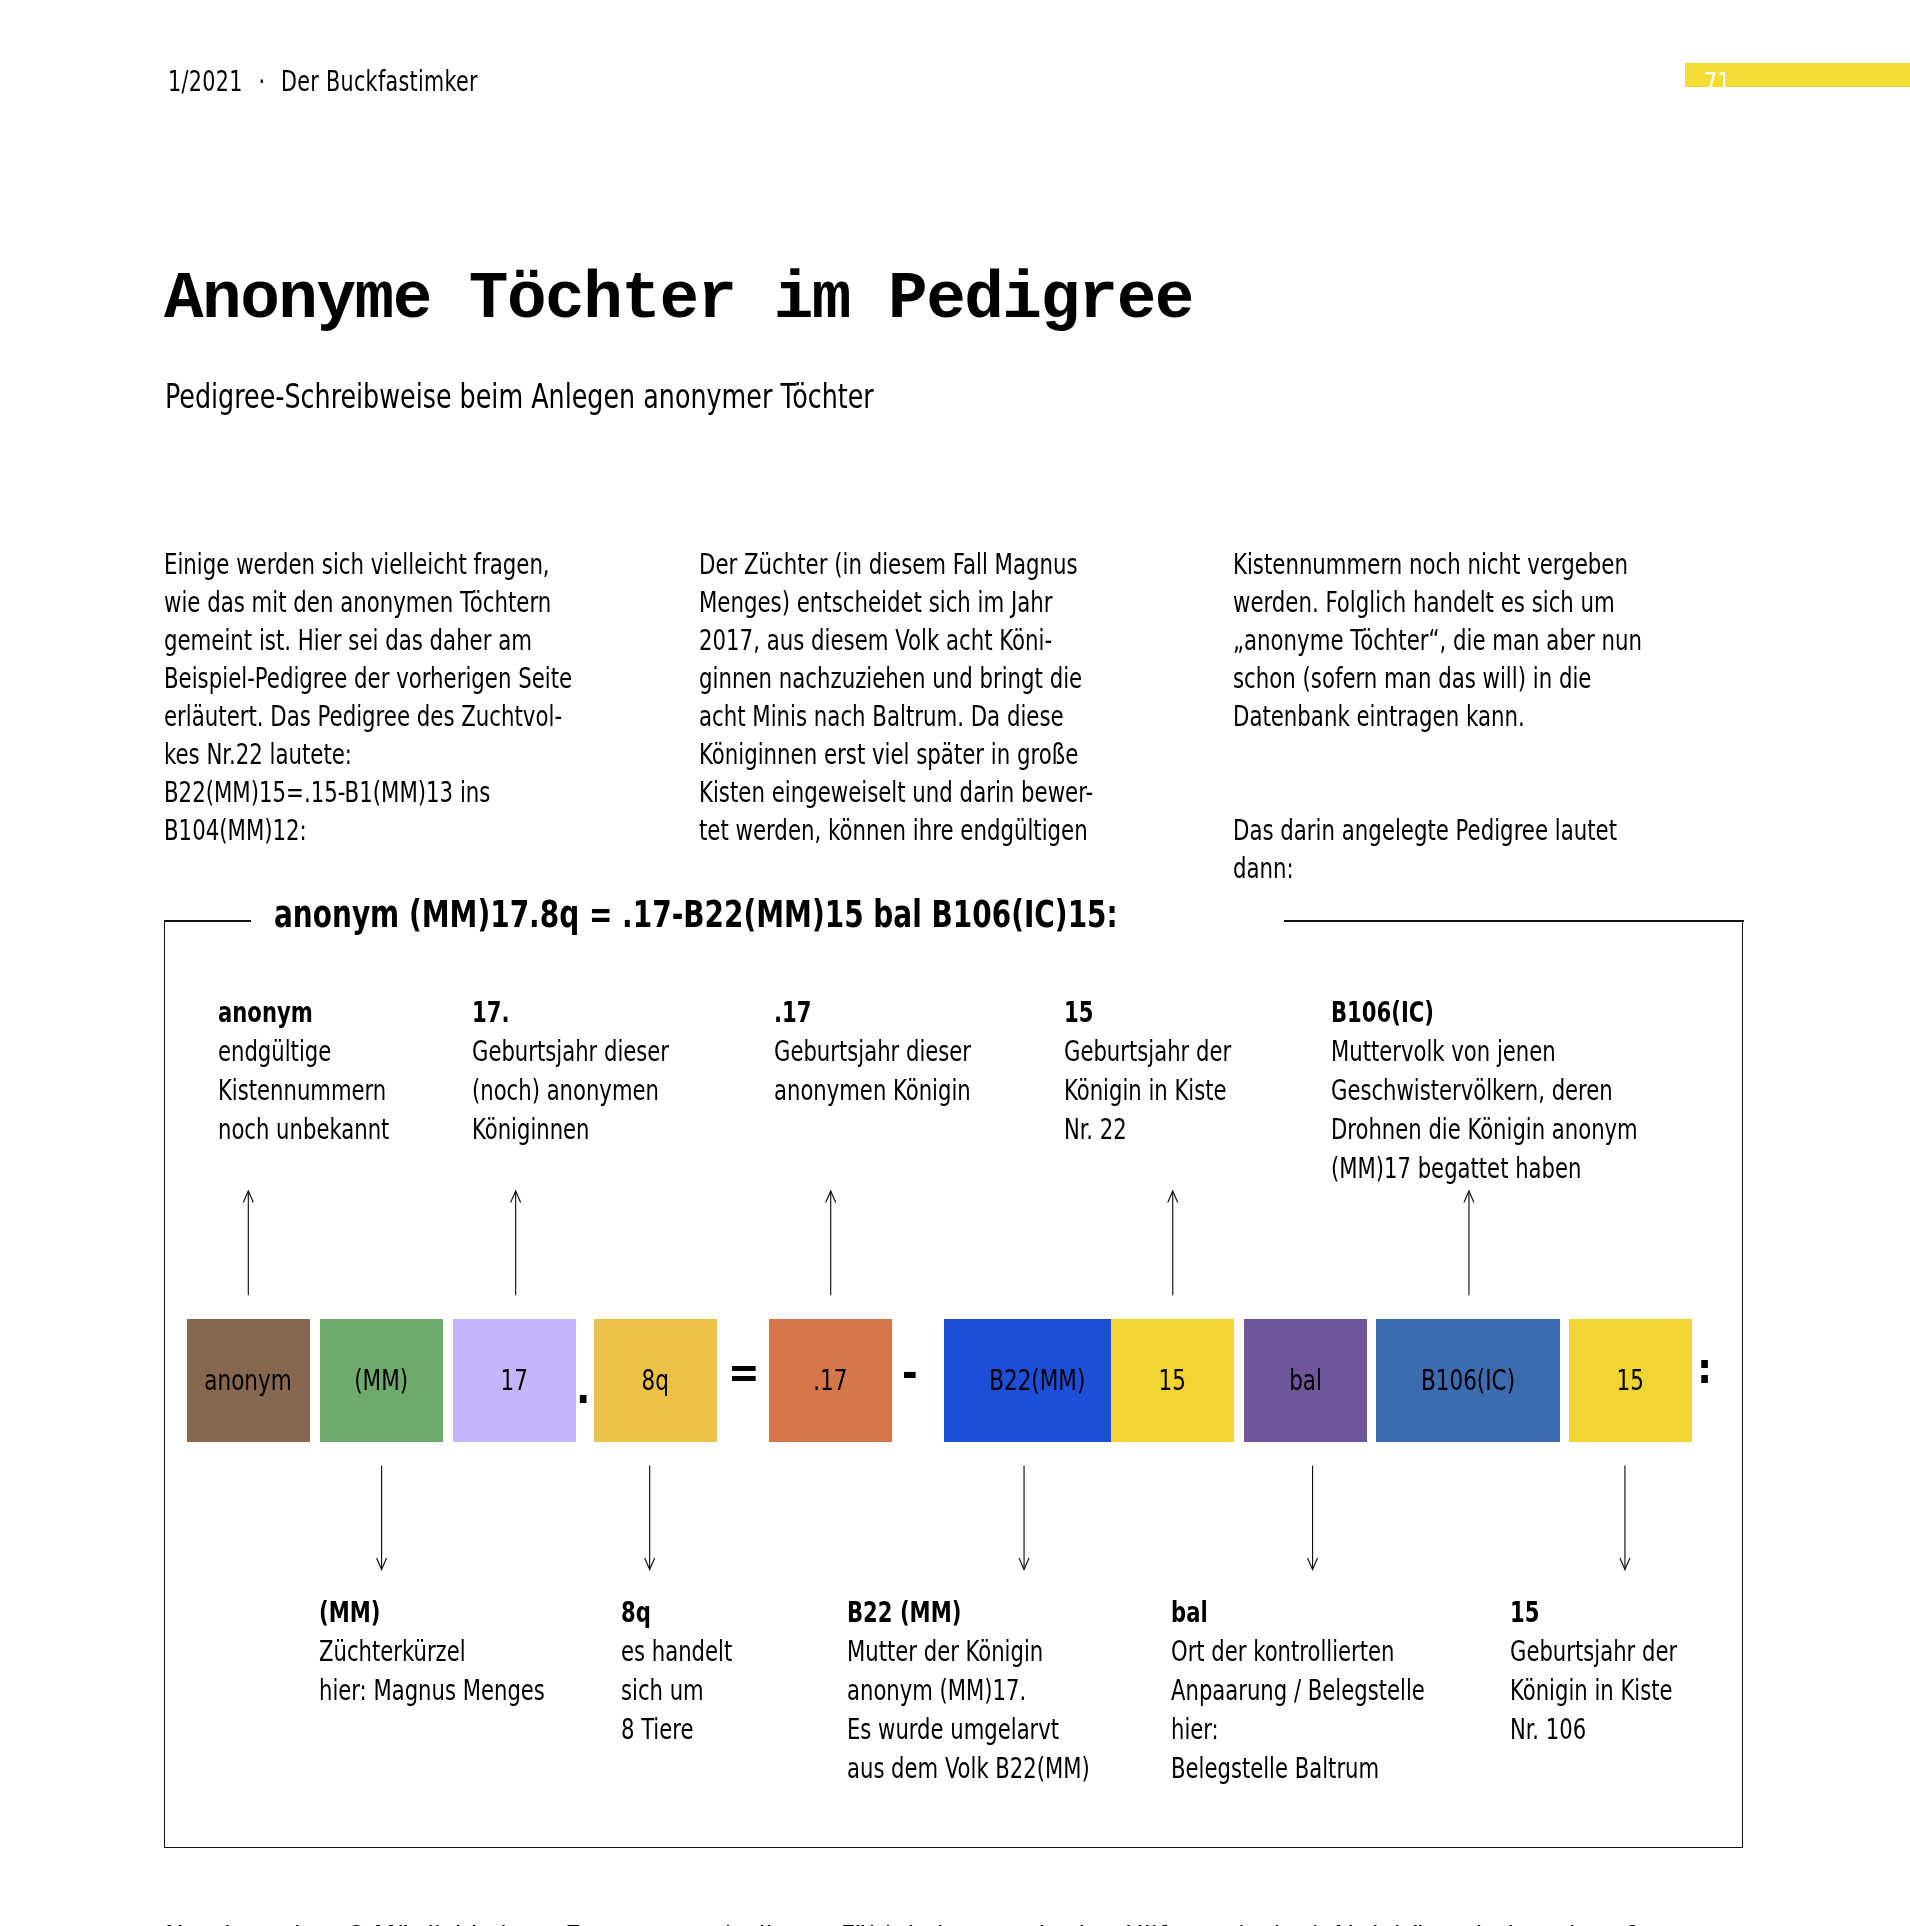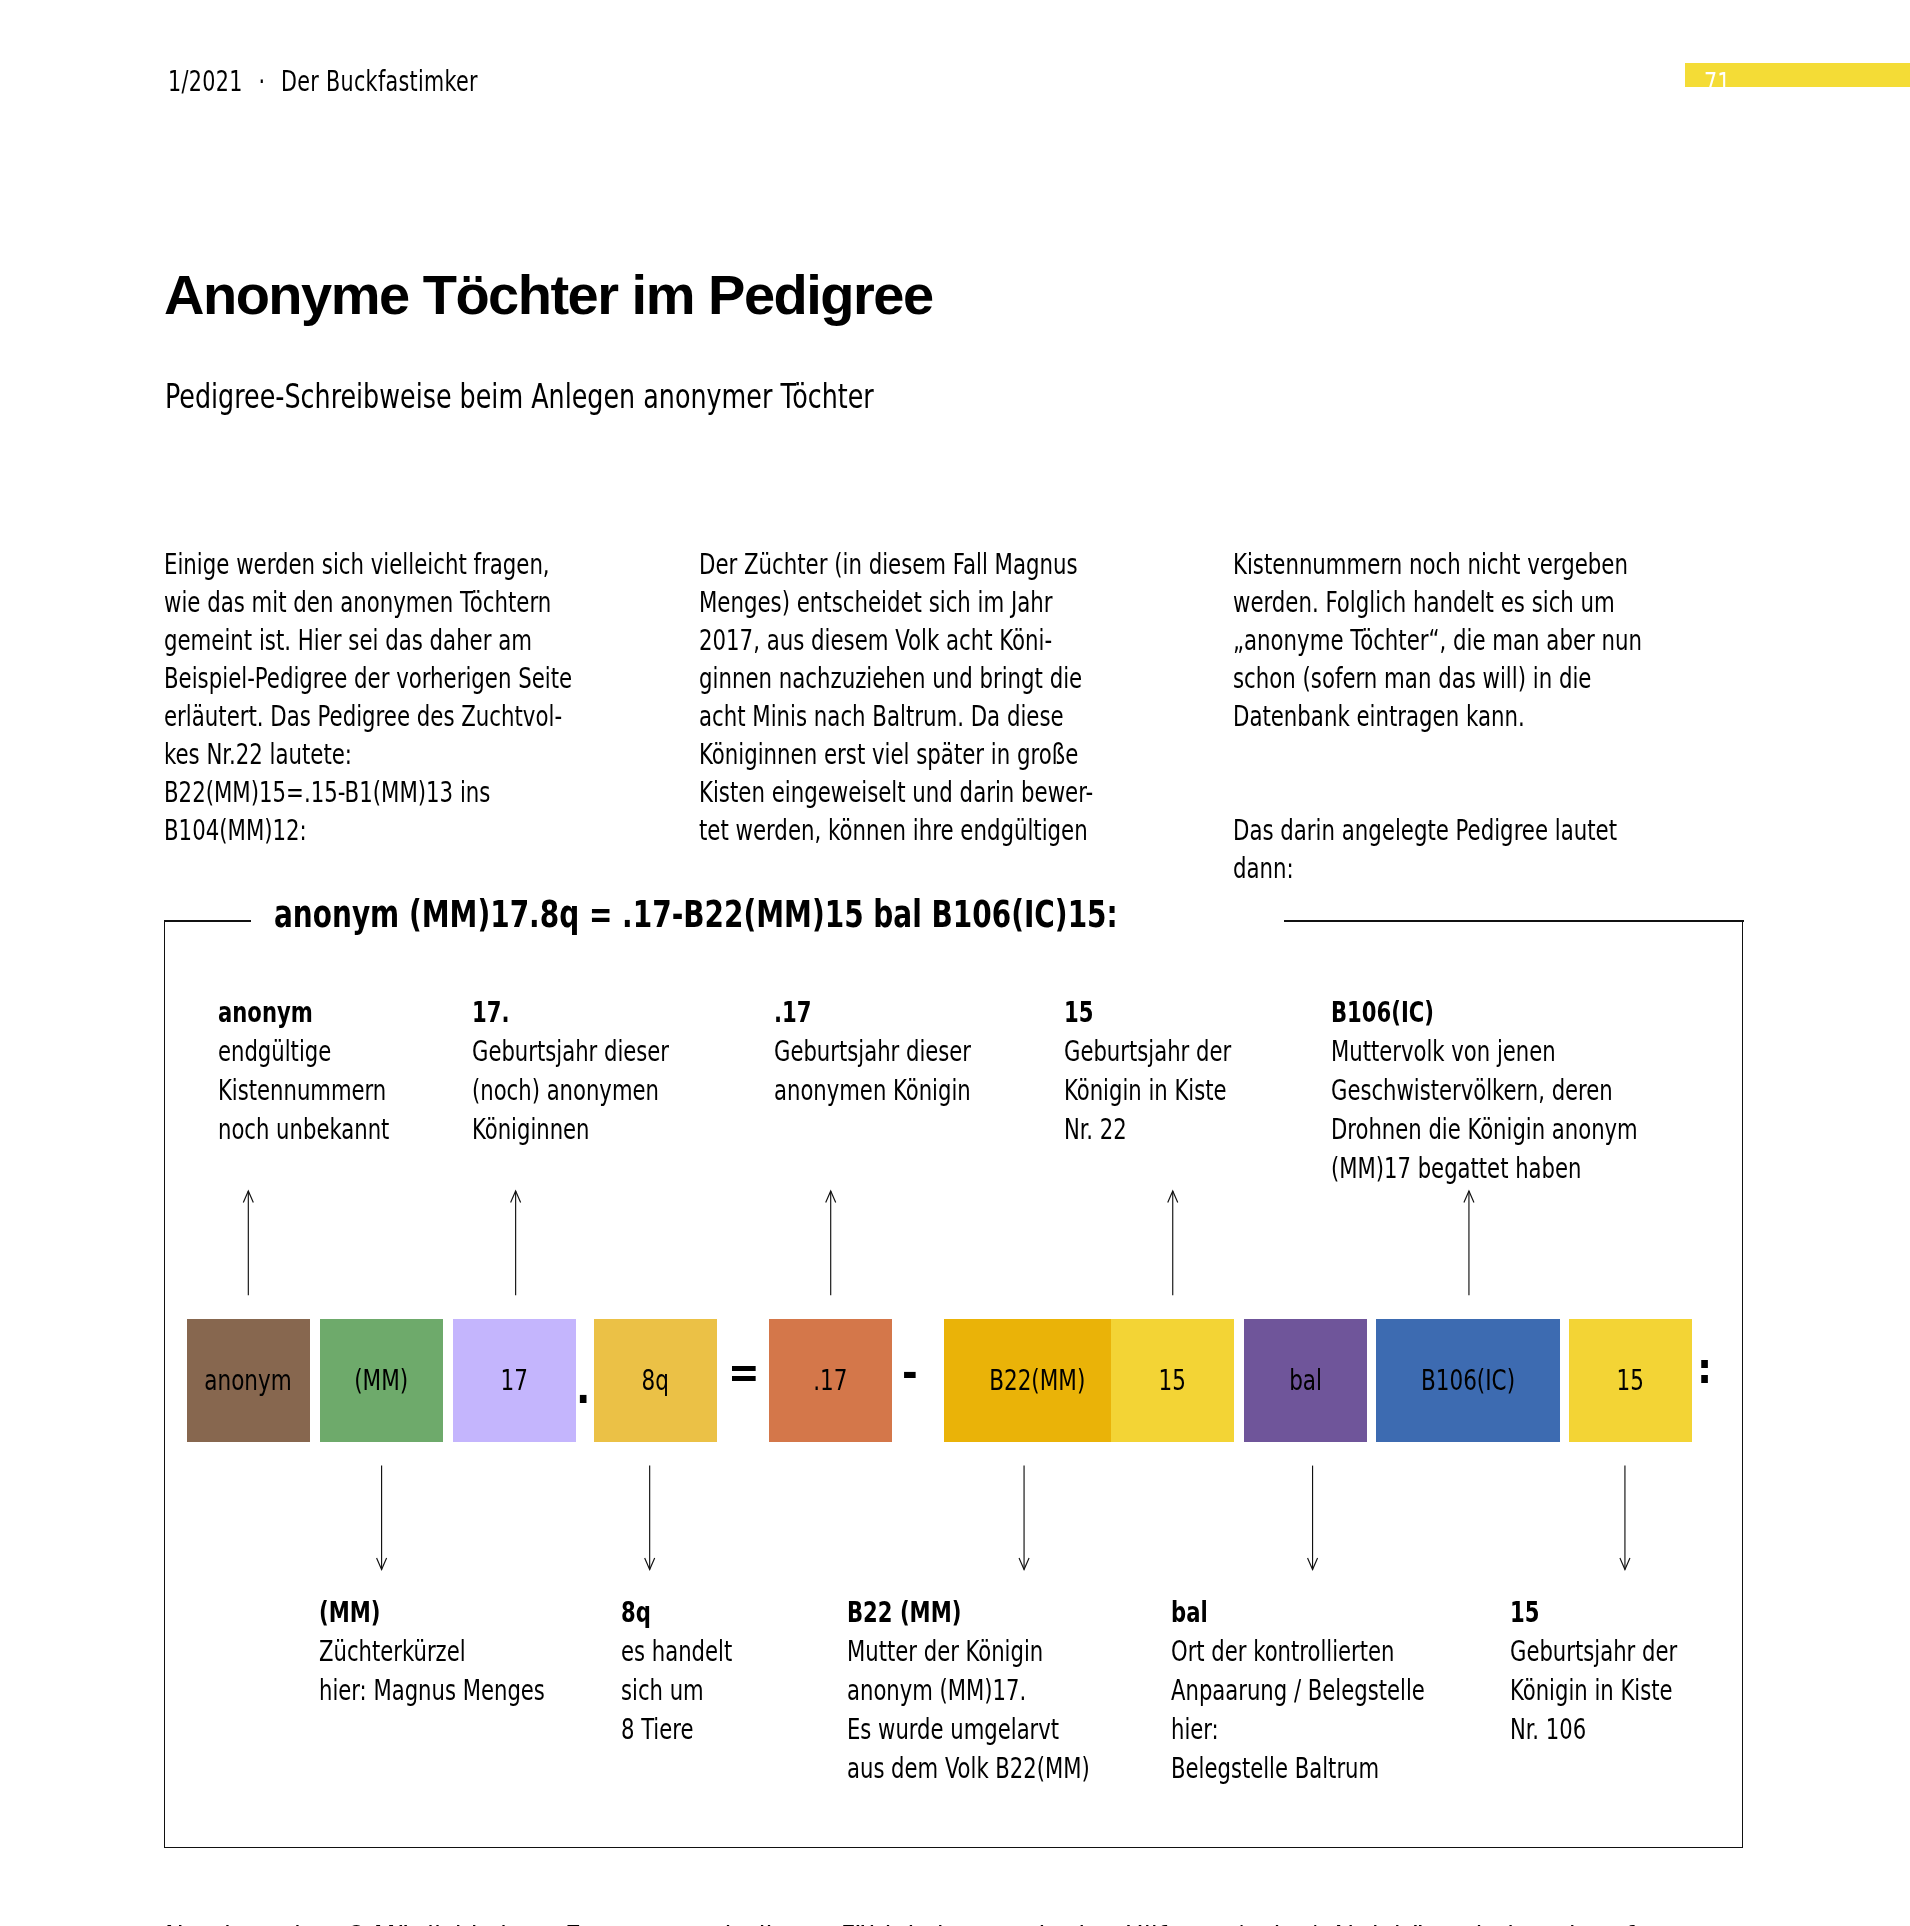--- a/index.html
+++ b/index.html
@@ -6,21 +6,21 @@
   body { width:1911px; height:2702px; position:relative; overflow:hidden;
          font-family:"DejaVu Sans Condensed","DejaVu Sans","Liberation Sans",sans-serif; color:#000; }
   .abs { position:absolute; }
 
   
   .running-head { left:168px; top:65px; font-size:28px; letter-spacing:0.4px; transform:scaleX(0.82); transform-origin:left; white-space:nowrap; }
   .page-box { left:1685px; top:63px; width:226px; height:24px; background:#f4dc36; }
   .page-num { left:18.5px; top:3.9px; font-size:27px; color:#ffffff; transform:scaleX(0.85); transform-origin:left; }
 
   
-  .title { left:164px; top:262px; font-family:Liberation Sans, sans-serif; font-weight:bold; font-size:56px; letter-spacing:-1.5px; white-space:nowrap; }
+  .title { left:164px; top:262px; font-family:Liberation Mono, monospace; font-weight:bold; font-size:66px; letter-spacing:-1.5px; white-space:nowrap; }
   .subtitle { left:165px; top:376px; font-size:34px; transform:scaleX(0.83); transform-origin:left; white-space:nowrap; }
 
   
   .col { position:absolute; width:601px; font-size:28.5px; line-height:38px; transform:scaleX(0.83); transform-origin:left top; white-space:pre-line; }
   .col p { margin:0 0 38px 0; }
   .col p:last-child { margin-bottom:0; }
   .col-bottom { width:535px; font-family:"DejaVu Sans","Liberation Sans",sans-serif; font-size:27px; transform:scaleX(0.935); }
 
   
   .diagram { left:164px; top:920px; width:1577px; height:927px; border:1.9px solid #111; border-top:none; }
@@ -155,21 +155,21 @@
   </div>
 <div class="op" style="left:576px; top:1364px;">.</div>
 <div class="block" style="left: 594px; width: 123px; background: rgb(235, 193, 70);">
   <span>8q</span>
   </div>
 <div class="op" style="left:728px; top:1348px;">=</div>
 <div class="block" style="left: 769px; width: 123px; background: rgb(212, 119, 74);">
   <span>.17</span>
   </div>
 <div class="op" style="left:902px; top:1348px;">-</div>
-<div class="block" style="left: 944px; width: 186px; background: #eab308;">
+<div class="block" style="left: 944px; width: 186px; background: #1d4ed8;">
   <span>B22(MM)</span>
   </div>
 <div class="block" style="left: 1111px; width: 123px; background: rgb(243, 212, 53);">
   <span>15</span>
   </div>
 <div class="block" style="left: 1244px; width: 123px; background: rgb(111, 85, 154);">
   <span>bal</span>
   </div>
 <div class="block" style="left: 1376px; width: 184px; background: rgb(61, 107, 177);">
   <span>B106(IC)</span>

